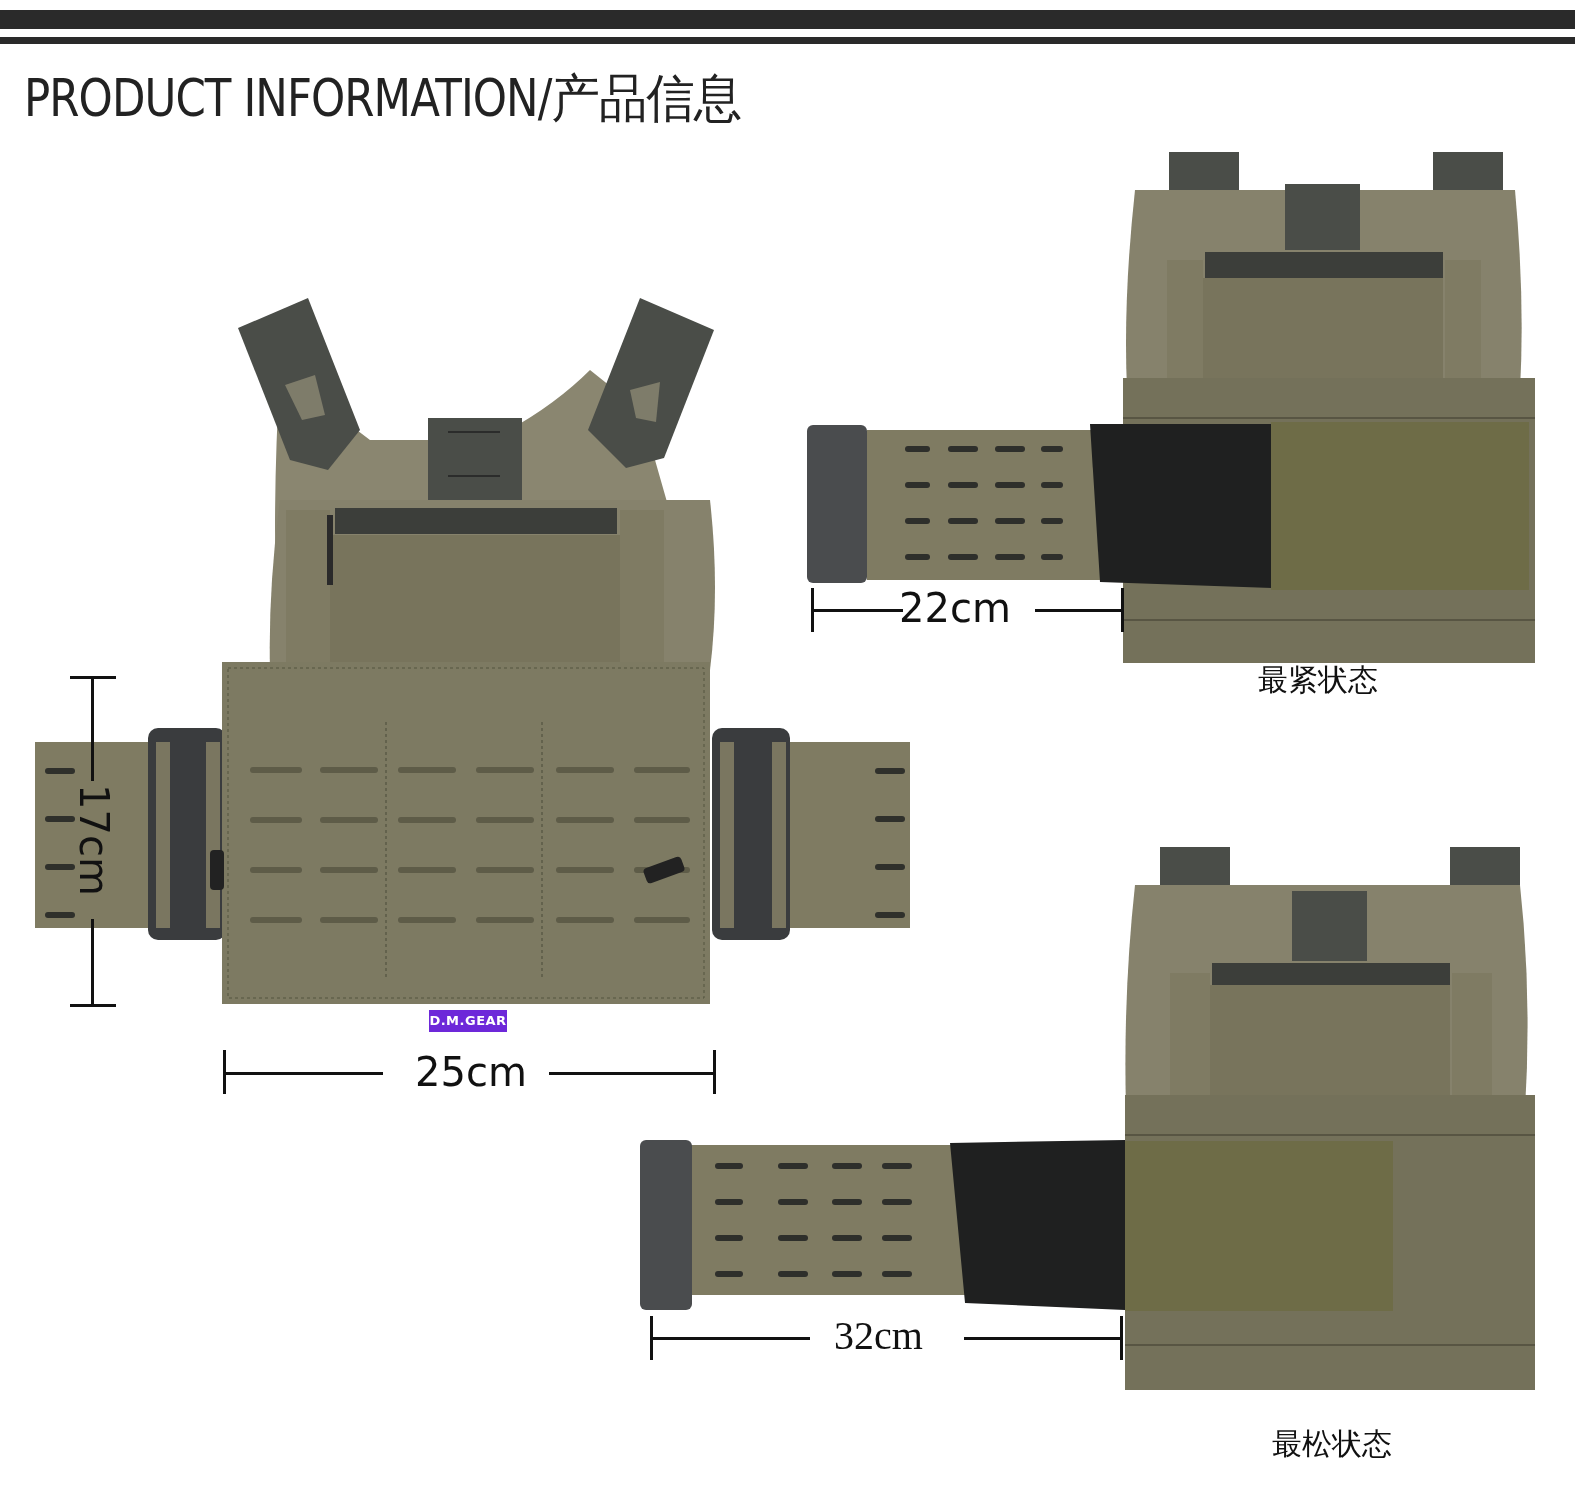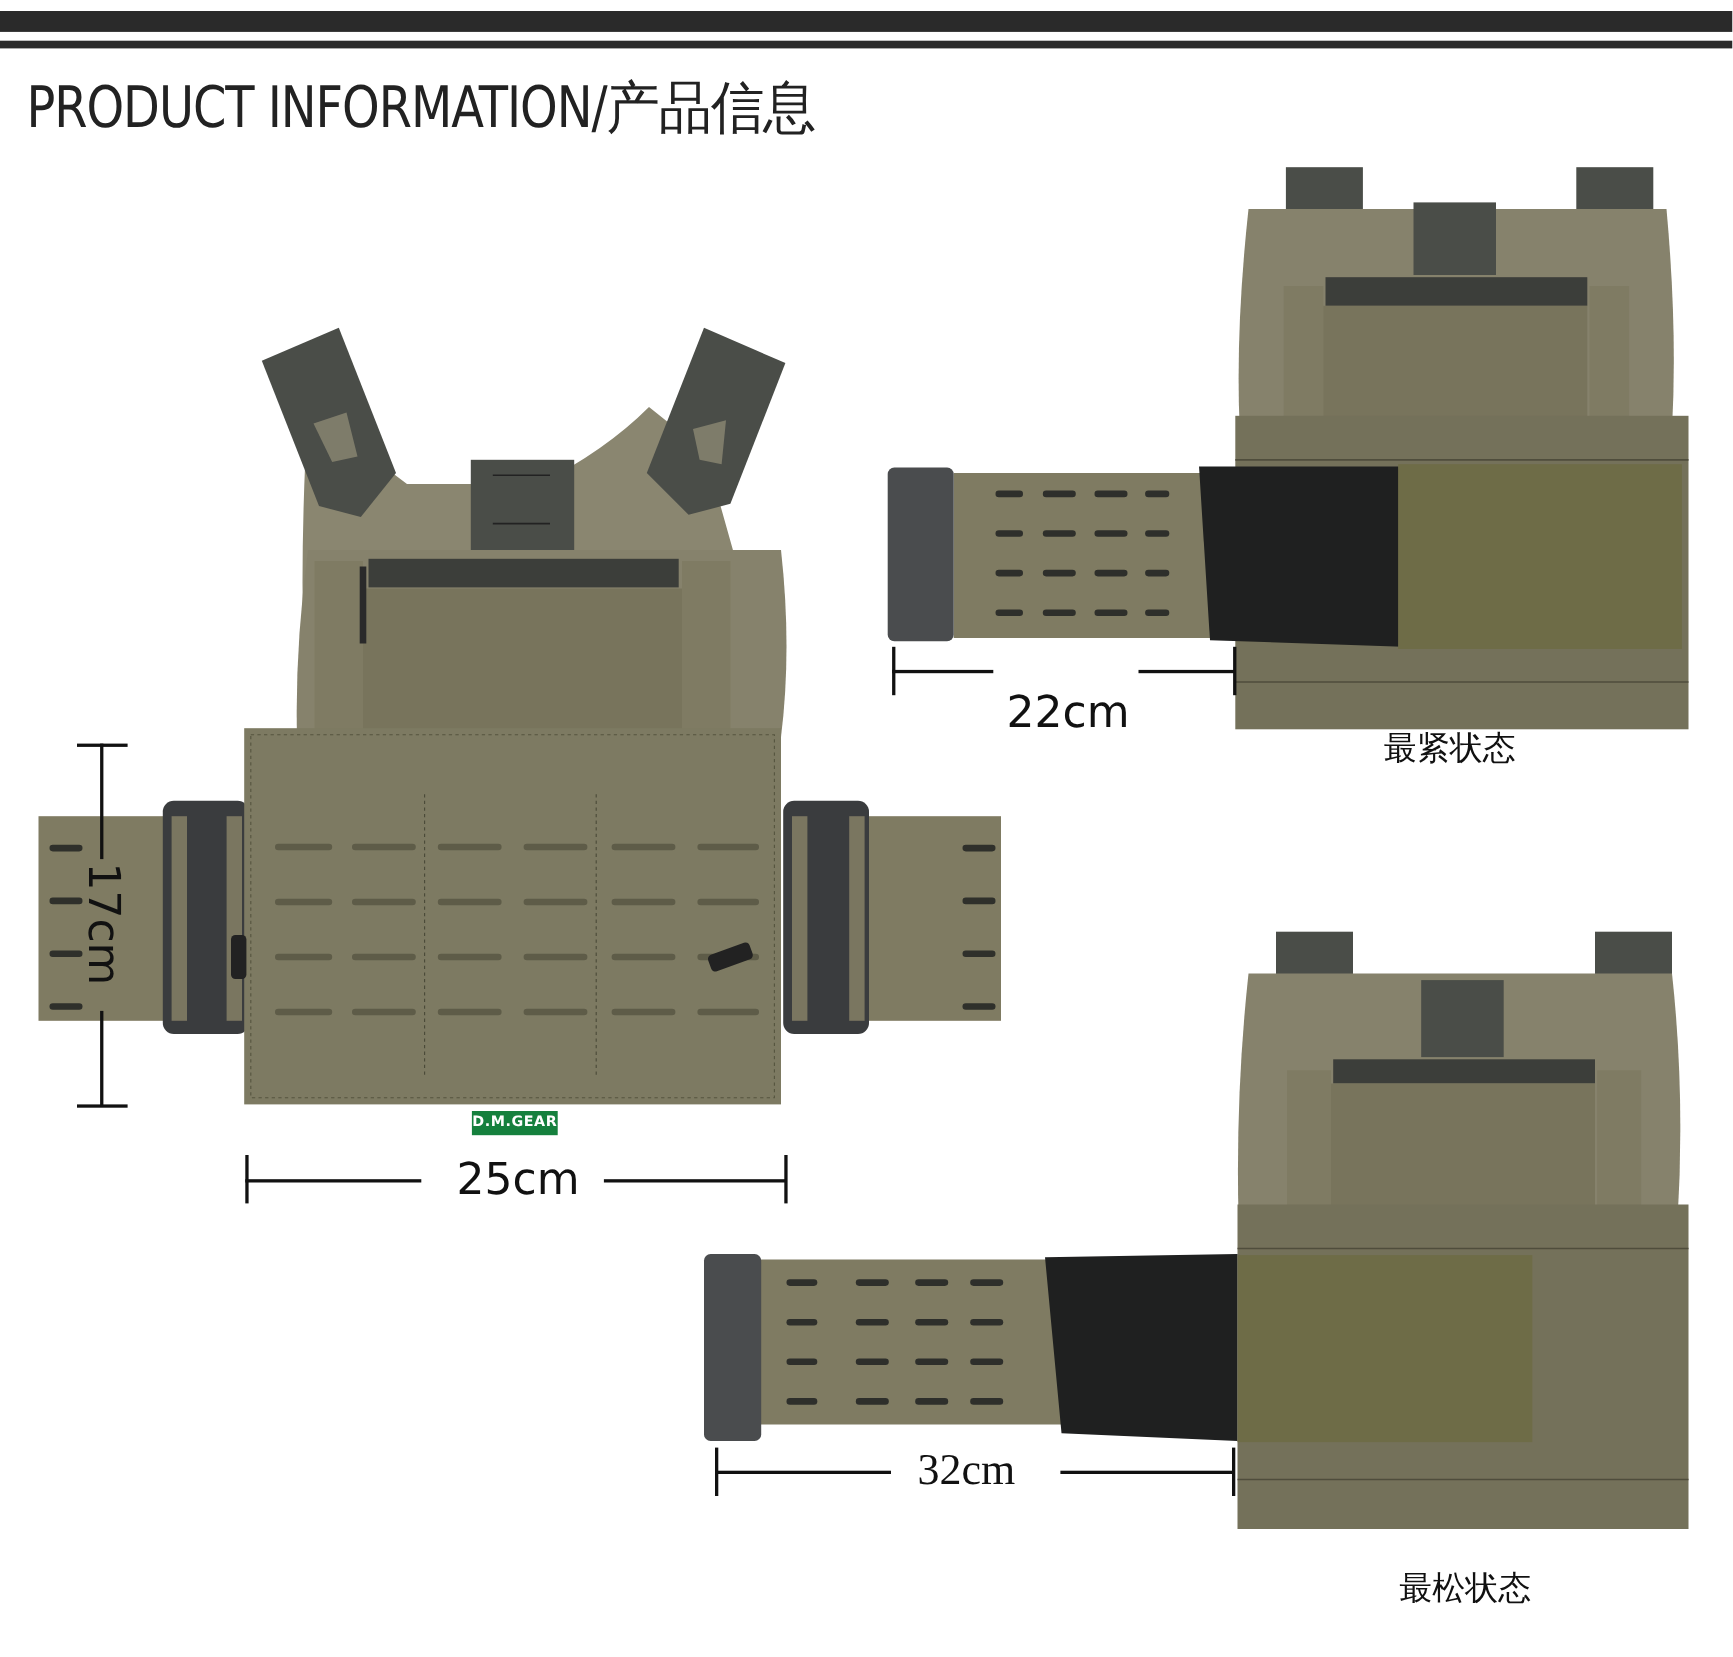--- a/index.html
+++ b/index.html
@@ -21,21 +21,21 @@
   .dim .label { position:absolute; font-size:40px; color:#111; white-space:nowrap;
                 font-family:"DejaVu Sans","Liberation Sans",sans-serif; line-height:48px; }
 
   .caption { position:absolute; font-size:30px; color:#111; white-space:nowrap;
              font-family:"DejaVu Sans","Liberation Sans",sans-serif; }
 
   .vlabel { position:absolute; font-size:40px; color:#111; white-space:nowrap;
             transform:rotate(90deg); transform-origin:left top; line-height:48px;
             font-family:"DejaVu Sans","Liberation Sans",sans-serif; }
 
-  .brand-tag { position:absolute; left:429px; top:1010px; width:78px; height:22px; background:#15803d;
+  .brand-tag { position:absolute; left:429px; top:1010px; width:78px; height:22px; background:#6d28d9;
                color:#fff; font-size:13px; font-weight:bold; text-align:center; line-height:22px;
                font-family:"DejaVu Sans","Liberation Sans",sans-serif; letter-spacing:0.5px; }
 </style>
 </head>
 <body>
 
 <div class="bar-thick"></div>
 <div class="bar-thin"></div>
 <div class="title">PRODUCT INFORMATION/产品信息</div>
 
@@ -186,21 +186,21 @@
 
     <path d="M285 274 L470 274 L470 438 L295 432 Z" fill="#1f2020"></path>
 
     <rect x="466" y="272" width="258" height="168" fill="#6e6c47"></rect>
   </svg>
 </div>
 
 <div class="dim" style="left:811px; top:588px;">
   <div class="vtick" style="left:0; top:0; height:44px;"></div>
   <div class="hline" style="left:0; top:21px; width:92px;"></div>
-  <div class="label" style="left:104px; top:-4px;margin-top:40px;">22cm</div>
+  <div class="label" style="left:88px; top:-4px;">22cm</div>
   <div class="hline" style="left:224px; top:21px; width:88px;"></div>
   <div class="vtick" style="left:310px; top:0; height:44px;"></div>
 </div>
 <div class="caption" style="left:1258px; top:660px;">最紧状态</div>
 
 <div class="photo" style="left:620px; top:845px;">
   <svg width="920" height="550" viewBox="0 0 920 550">
     <rect x="540" y="2" width="70" height="100" fill="#4a4d48"></rect>
     <rect x="830" y="2" width="70" height="100" fill="#4a4d48"></rect>
     <path d="M515 40 L900 40 Q912 150 905 265 L506 265 Q503 150 515 40 Z" fill="#86826c"></path>

